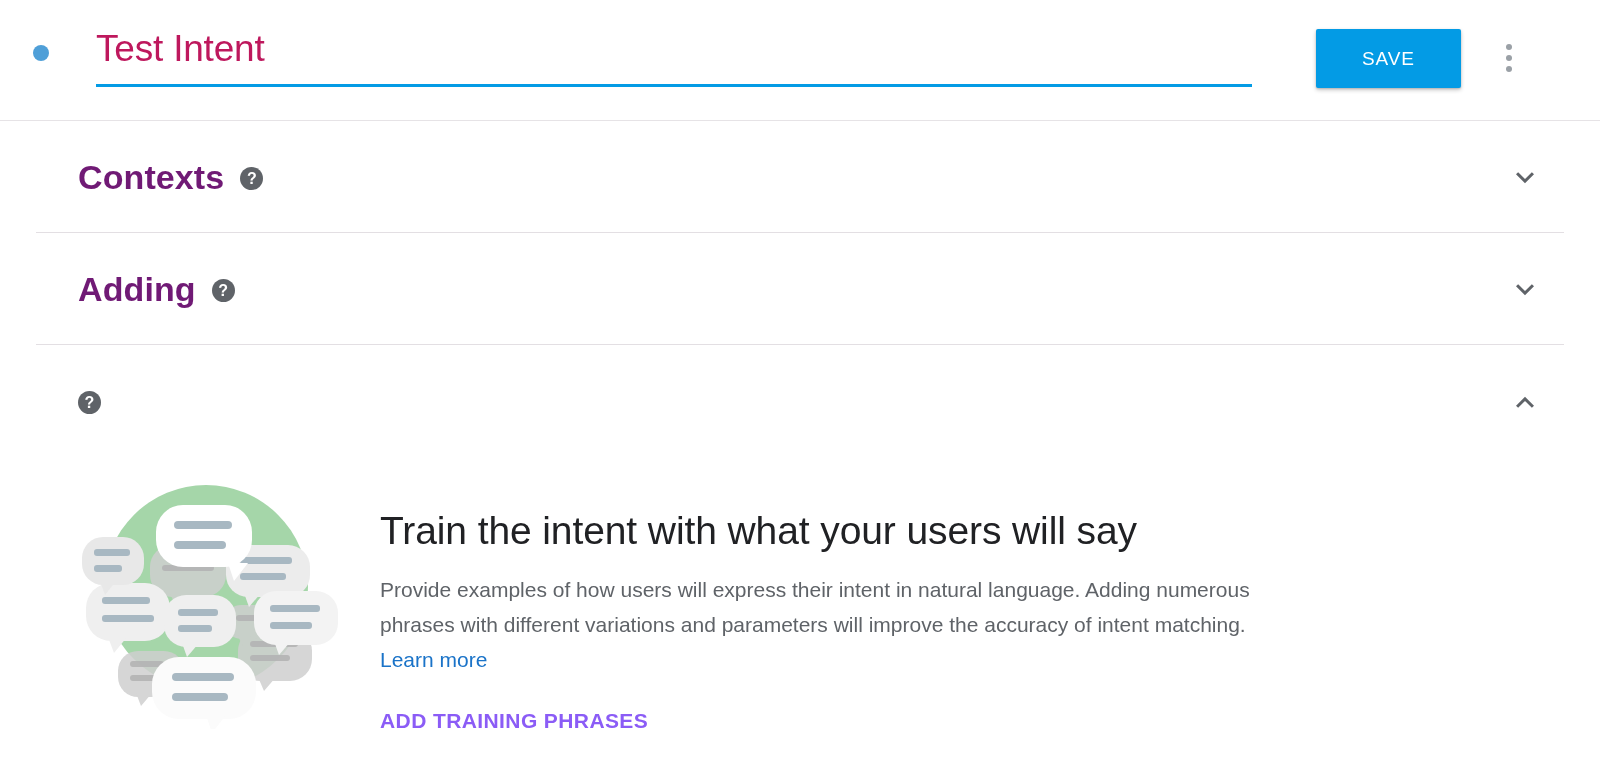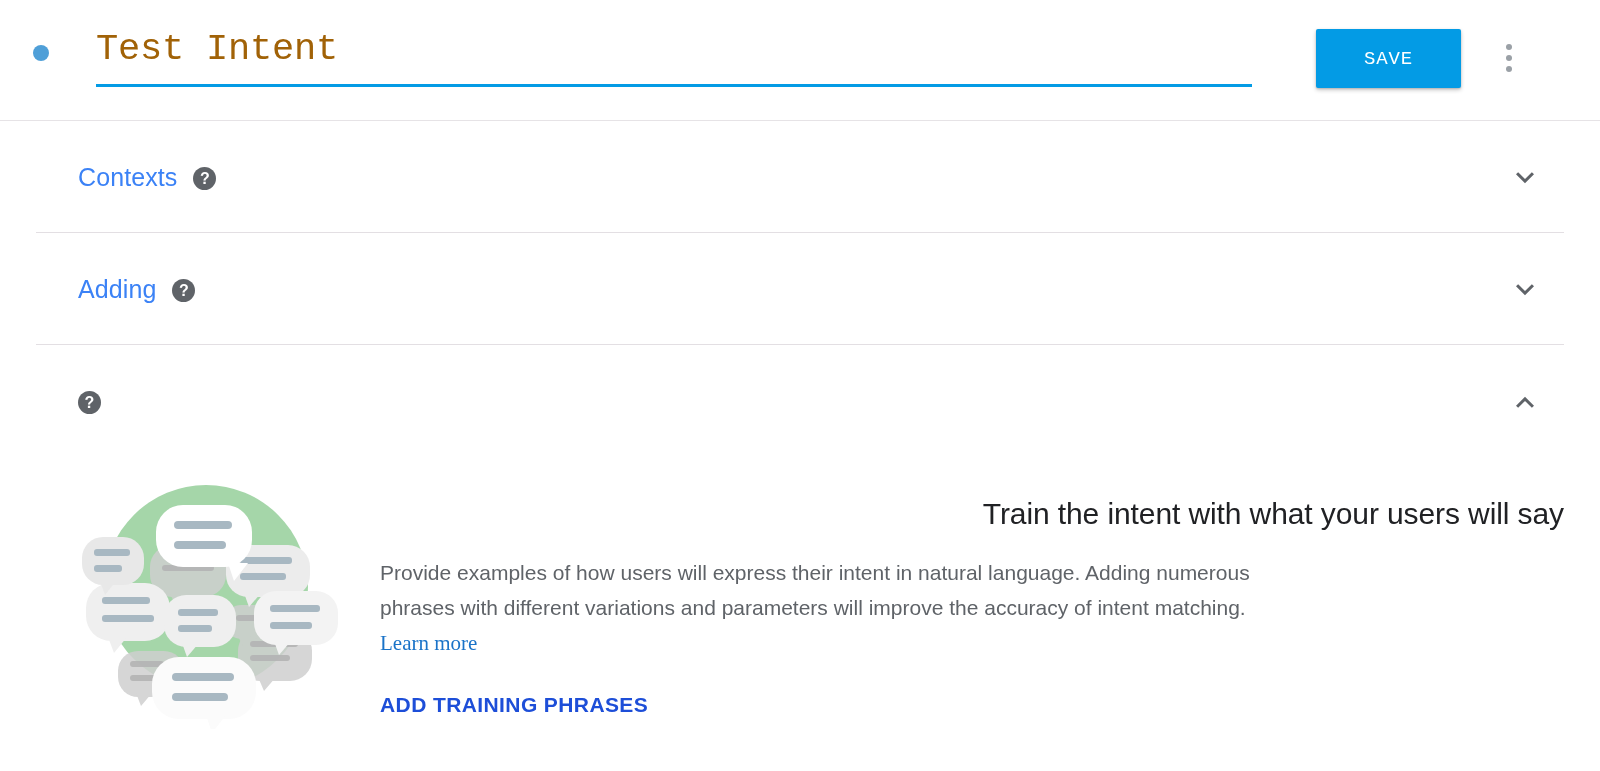--- a/index.html
+++ b/index.html
@@ -34,43 +34,42 @@
   }
   .title-wrap {
     position: absolute;
     left: 96px;
     top: 22px;
     width: 1156px;
   }
   .intent-title {
     font-size: 37px;
     line-height: 54px;
-    color: #a16207;
+    color: #be185d;
     font-weight: 400;
     letter-spacing: -0.2px;
     white-space: nowrap;
     overflow: hidden;
-    font-family: Liberation Mono, monospace;
   }
   .title-underline {
     height: 3px;
     background: #039be5;
     margin-top: 8px;
   }
   .save-button {
     position: absolute;
     left: 1316px;
     top: 29px;
     width: 145px;
     height: 59px;
     background: #039be5;
     color: #ffffff;
     border: none;
     border-radius: 2px;
-    font-family: Liberation Mono, monospace;
+    font-family: Liberation Sans, sans-serif;
     font-size: 19px;
     letter-spacing: 0.9px;
     font-weight: 400;
     cursor: pointer;
     box-shadow: 0 2px 4px rgba(0,0,0,0.22), 0 1px 2px rgba(0,0,0,0.14);
   }
   .more-menu {
     position: absolute;
     left: 1495px;
     top: 36px;
@@ -103,23 +102,23 @@
   .section-head {
     position: absolute;
     left: 42px;
     top: 0;
     height: 112px;
     display: flex;
     align-items: center;
     gap: 16px;
   }
   .section-title {
-    font-size: 25px;
-    color: #3b82f6;
-    font-weight: 400;
+    font-size: 34px;
+    color: #701a75;
+    font-weight: 700;
     letter-spacing: 0.1px;
   }
   .help-icon {
     width: 23px;
     height: 23px;
     border-radius: 50%;
     background: #5f6368;
     color: #ffffff;
     font-size: 16px;
     font-weight: bold;
@@ -157,47 +156,45 @@
     margin-top: 12px;
   }
   .illustration svg { display: block; }
 
   .tp-content {
     flex: 1;
     padding-top: 38px;
     margin-left: 42px;
   }
   .tp-heading {
-    font-size: 30px;
+    font-size: 39px;
     line-height: 38px;
     color: #202124;
     font-weight: 400;
     letter-spacing: -0.1px;
-    margin: 0 0 22px 0;
-    text-align: right;
+    margin: 17px 0 22px 0;
   }
   .tp-paragraph {
     font-size: 21px;
     line-height: 35px;
     color: #5f6368;
     max-width: 880px;
     margin: 0 0 32px 0;
     font-weight: 400;
   }
   .learn-more {
     color: #1a73c8;
     text-decoration: none;
     cursor: pointer;
-    font-family: Liberation Serif, serif;
   }
   .add-phrases {
     background: none;
     border: none;
     padding: 0;
-    color: #1d4ed8;
+    color: #8b5cf6;
     font-family: "Liberation Sans", sans-serif;
     font-size: 21px;
     font-weight: bold;
     letter-spacing: 0.4px;
     cursor: pointer;
   }
 </style>
 </head>
 <body>
 

